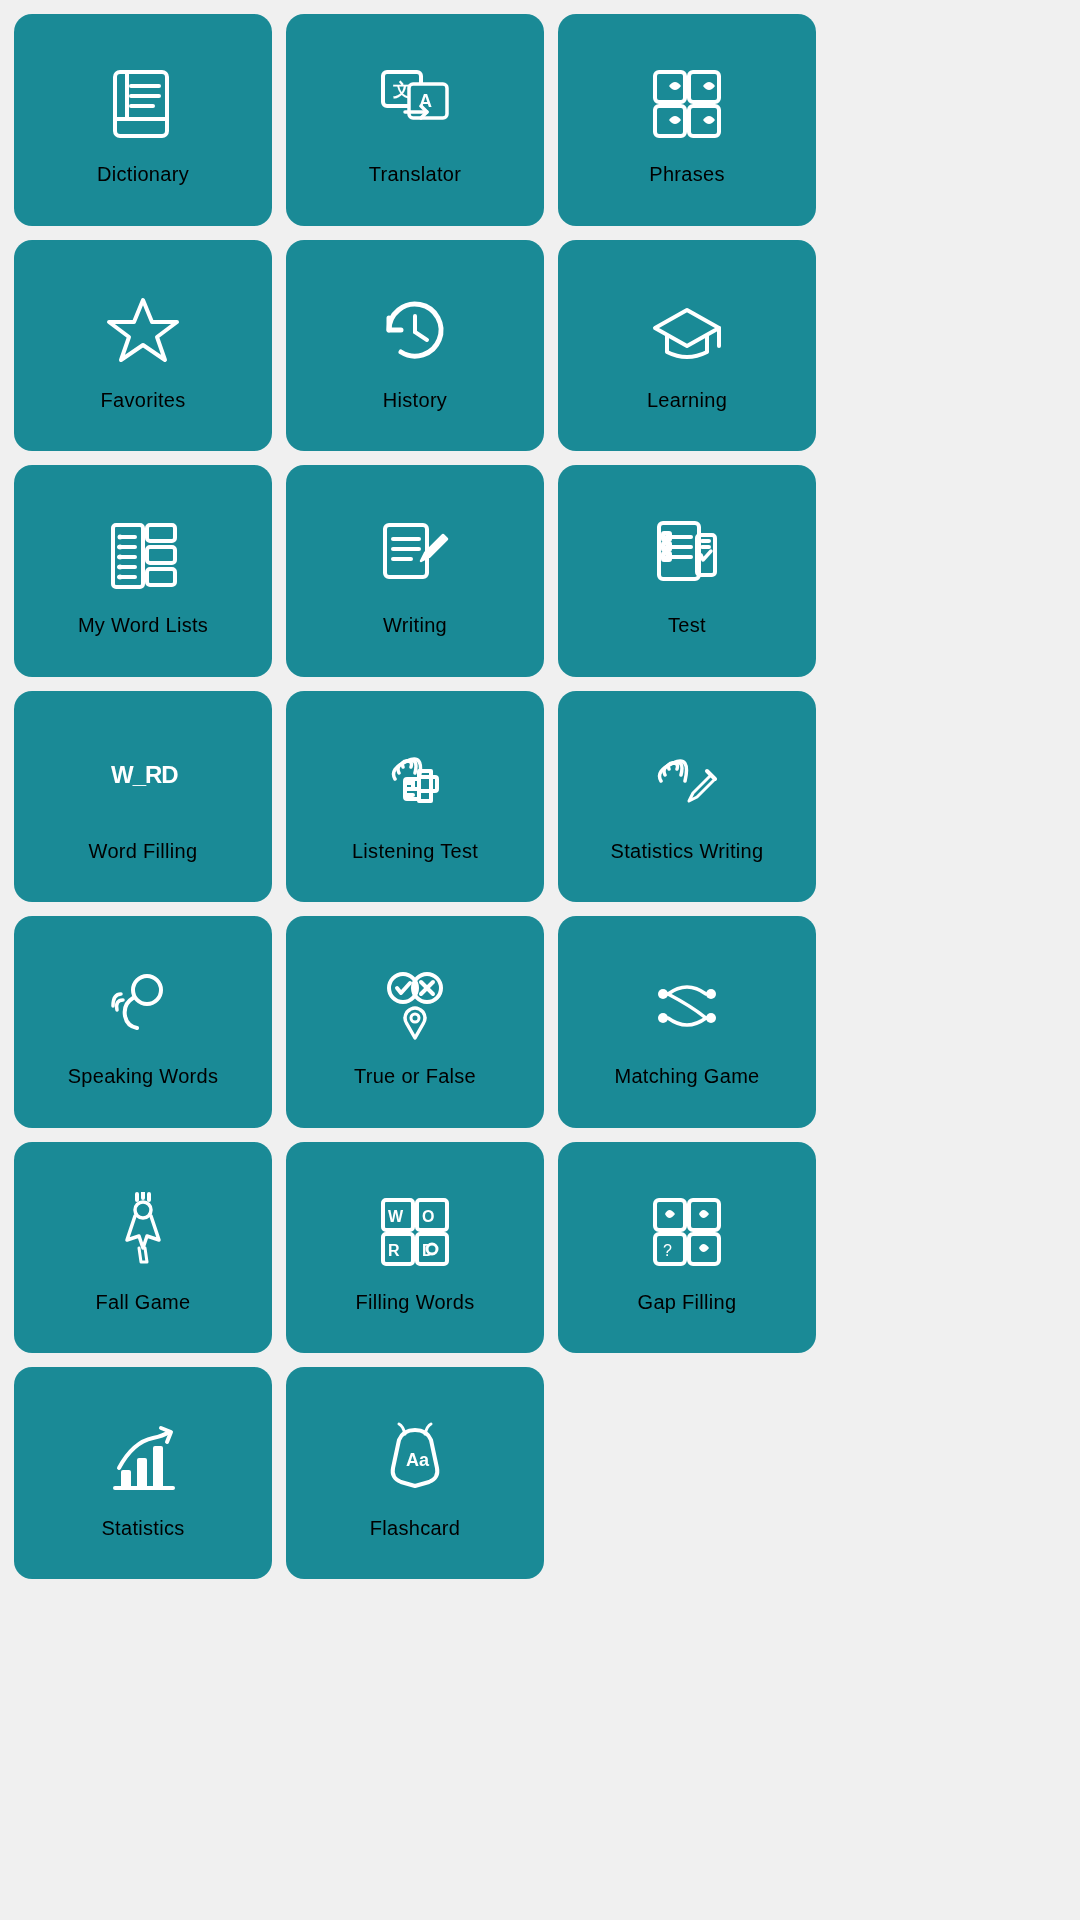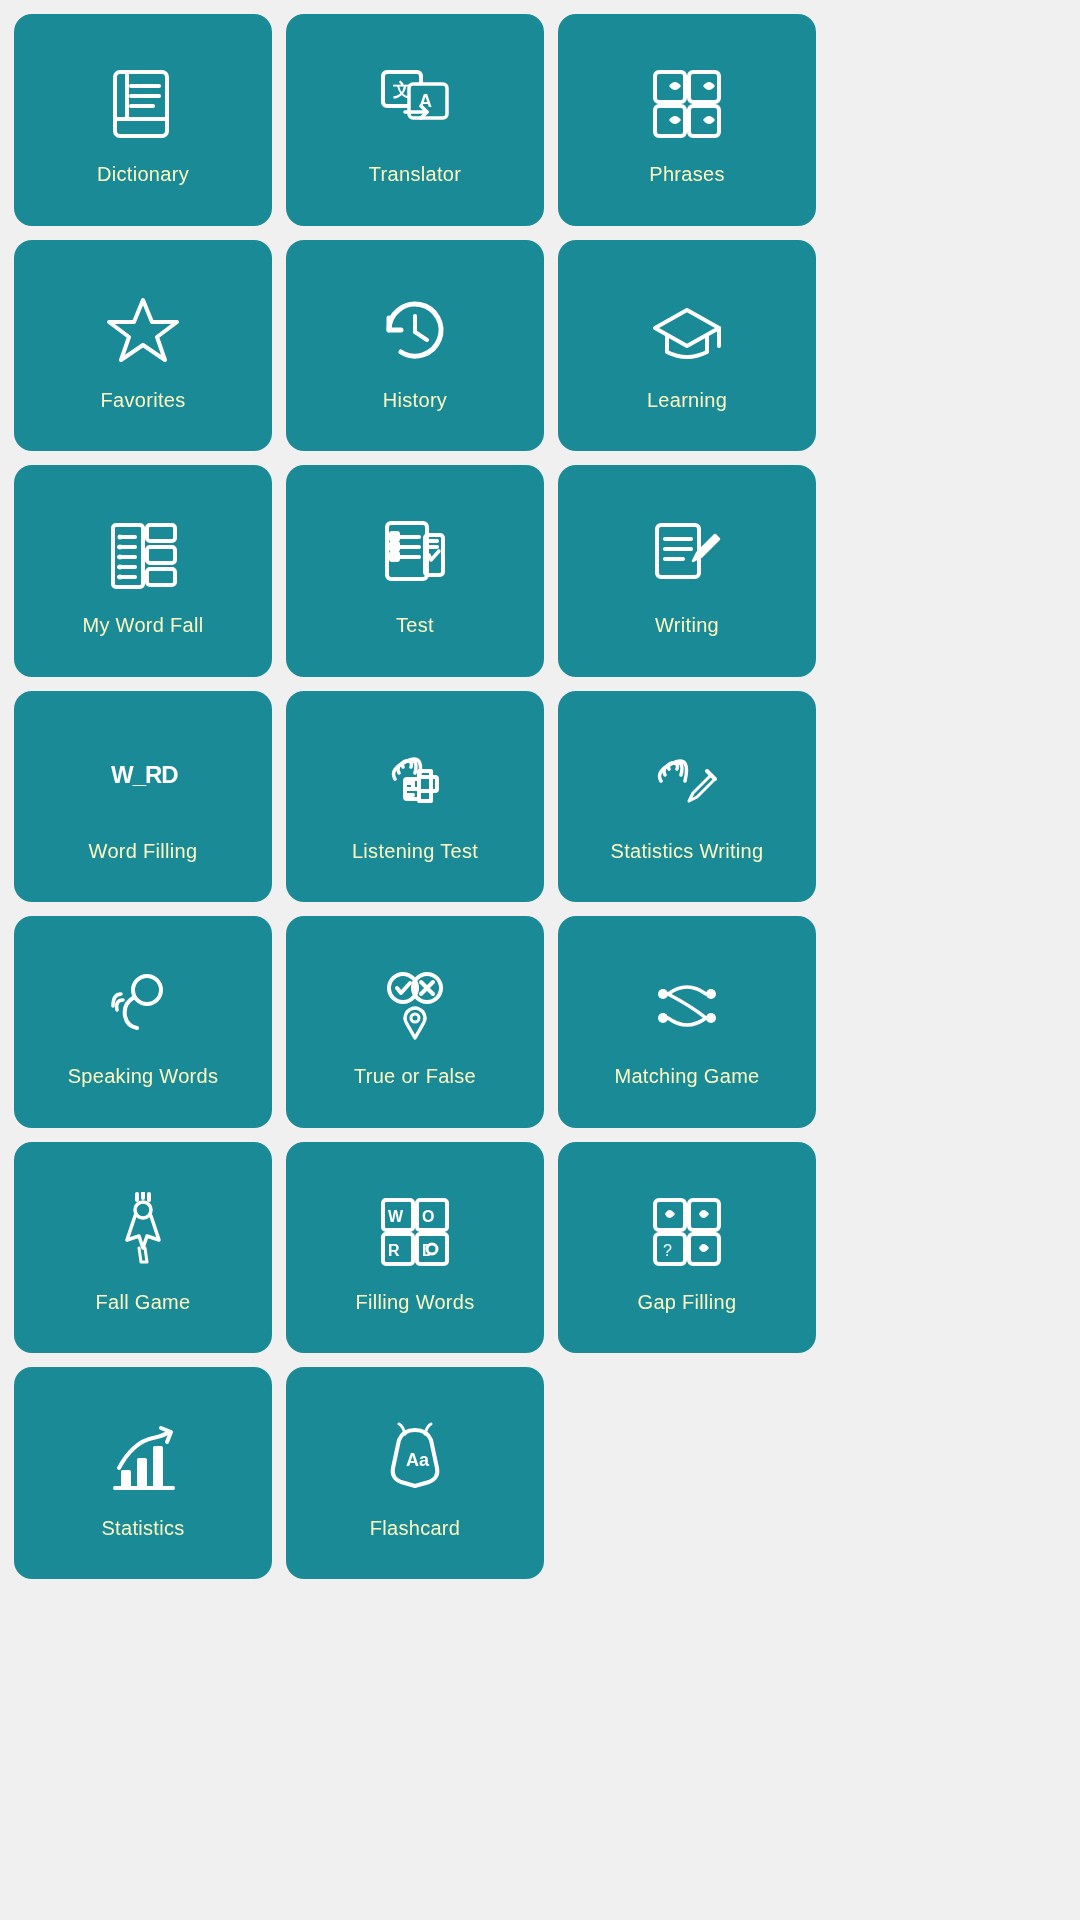--- a/index.html
+++ b/index.html
@@ -38,21 +38,21 @@
     .tile-icon svg {
       width: 80px;
       height: 80px;
       fill: none;
       stroke: #fff;
       stroke-width: 4;
       stroke-linecap: round;
       stroke-linejoin: round;
     }
     .tile-label {
-      color: #fef9c3;
+      color: #000000;
       font-size: 20px;
       font-weight: 500;
       text-align: center;
       letter-spacing: 0.3px;
     }
   </style>
 </head>
 <body>
 
 <div class="grid">
@@ -145,21 +145,35 @@
         <rect x="44" y="10" width="28" height="16" rx="3"></rect>
         <rect x="44" y="32" width="28" height="16" rx="3"></rect>
         <rect x="44" y="54" width="28" height="16" rx="3"></rect>
         <circle cx="17" cy="22" r="2.5" fill="white" stroke="none"></circle>
         <circle cx="17" cy="32" r="2.5" fill="white" stroke="none"></circle>
         <circle cx="17" cy="42" r="2.5" fill="white" stroke="none"></circle>
         <circle cx="17" cy="52" r="2.5" fill="white" stroke="none"></circle>
         <circle cx="17" cy="62" r="2.5" fill="white" stroke="none"></circle>
       </svg>
     </div>
-    <span class="tile-label">My Word Fall</span>
+    <span class="tile-label">My Word Lists</span>
+  </div>
+
+  <div class="tile">
+    <div class="tile-icon">
+      <svg viewBox="0 0 80 80">
+        <rect x="10" y="10" width="42" height="52" rx="4"></rect>
+        <line x1="18" y1="24" x2="44" y2="24"></line>
+        <line x1="18" y1="34" x2="44" y2="34"></line>
+        <line x1="18" y1="44" x2="36" y2="44"></line>
+        <path d="M50 38 L68 20 L72 24 L54 42 L46 46 Z" fill="white" stroke="white" stroke-width="1"></path>
+        <path d="M50 38 L68 20 L72 24 L54 42 L46 46 Z" fill="none" stroke="white" stroke-width="2.5"></path>
+      </svg>
+    </div>
+    <span class="tile-label">Writing</span>
   </div>
 
   <div class="tile">
     <div class="tile-icon">
       <svg viewBox="0 0 80 80">
         <rect x="12" y="8" width="40" height="56" rx="4"></rect>
         <rect x="50" y="20" width="18" height="40" rx="3"></rect>
         <line x1="19" y1="22" x2="44" y2="22"></line>
         <line x1="19" y1="32" x2="44" y2="32"></line>
         <line x1="19" y1="42" x2="44" y2="42"></line>
@@ -170,34 +184,20 @@
         <line x1="55" y1="32" x2="62" y2="32"></line>
         <path d="M54 40 L56 45 L64 36" stroke-width="3.5" fill="none"></path>
       </svg>
     </div>
     <span class="tile-label">Test</span>
   </div>
 
   <div class="tile">
     <div class="tile-icon">
       <svg viewBox="0 0 80 80">
-        <rect x="10" y="10" width="42" height="52" rx="4"></rect>
-        <line x1="18" y1="24" x2="44" y2="24"></line>
-        <line x1="18" y1="34" x2="44" y2="34"></line>
-        <line x1="18" y1="44" x2="36" y2="44"></line>
-        <path d="M50 38 L68 20 L72 24 L54 42 L46 46 Z" fill="white" stroke="white" stroke-width="1"></path>
-        <path d="M50 38 L68 20 L72 24 L54 42 L46 46 Z" fill="none" stroke="white" stroke-width="2.5"></path>
-      </svg>
-    </div>
-    <span class="tile-label">Writing</span>
-  </div>
-
-  <div class="tile">
-    <div class="tile-icon">
-      <svg viewBox="0 0 80 80">
         <text x="8" y="42" font-size="24" fill="white" stroke="none" font-family="Arial" font-weight="bold" letter-spacing="-1">W_RD</text>
       </svg>
     </div>
     <span class="tile-label">Word Filling</span>
   </div>
 
   <div class="tile">
     <div class="tile-icon">
       <svg viewBox="0 0 80 80">
         <path d="M28 26 Q26 20 32 20 Q38 20 36 26" fill="none" stroke="white" stroke-width="3.5"></path>

